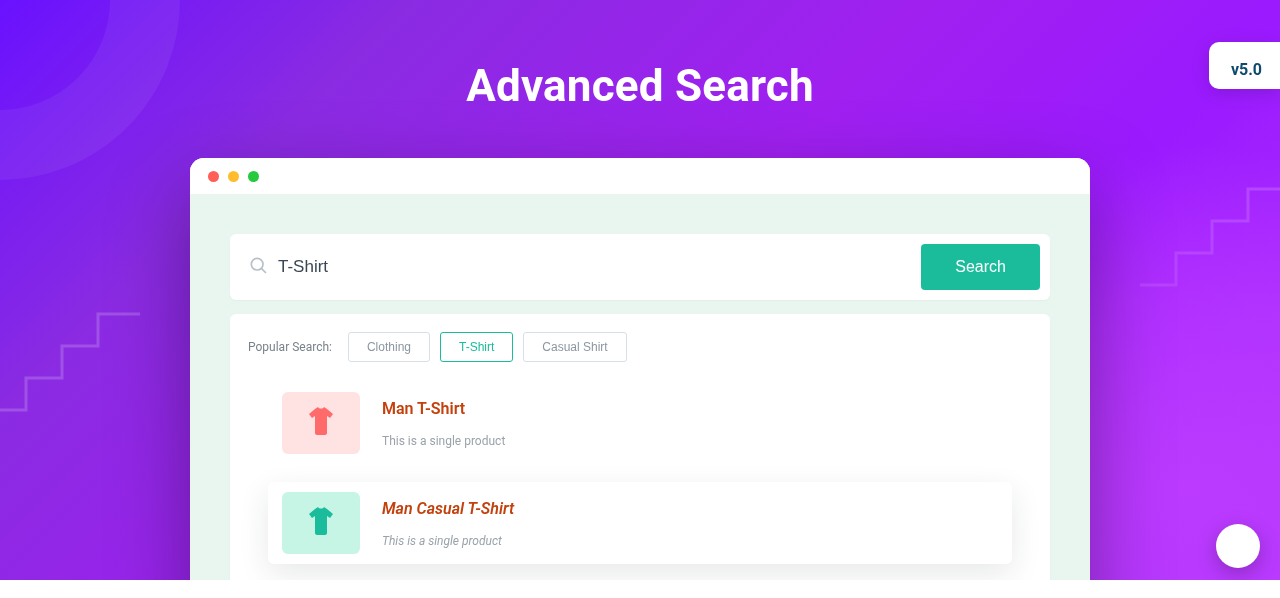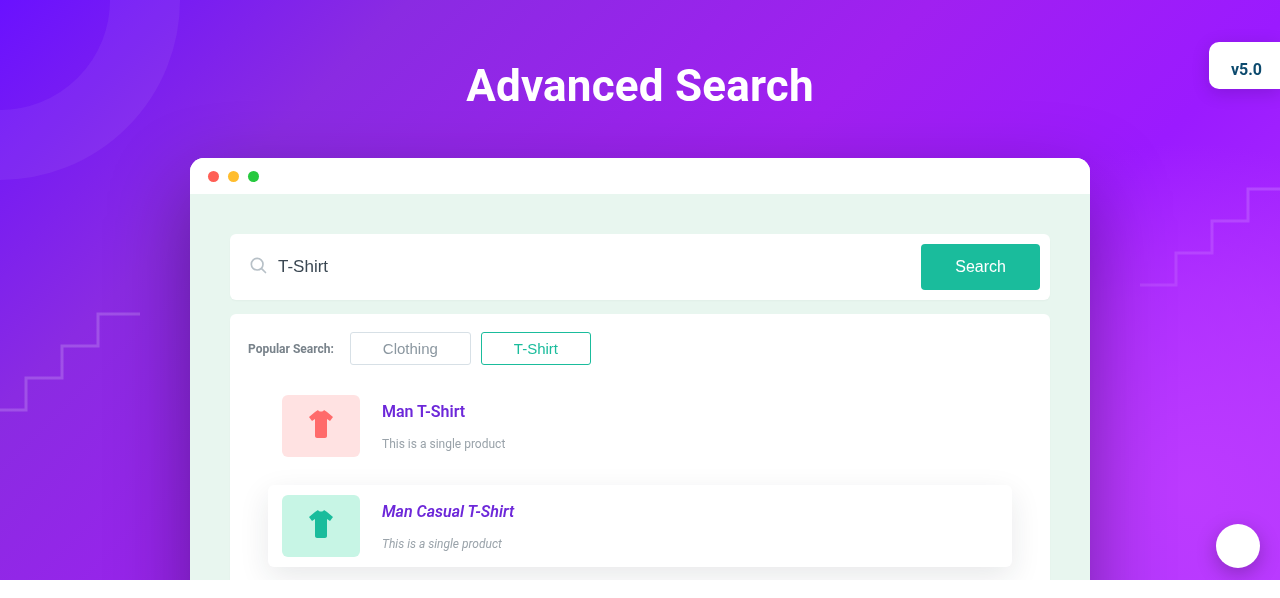--- a/index.html
+++ b/index.html
@@ -86,45 +86,45 @@
   .search-btn {
     background:#1abc9c; color:#fff; border:none; border-radius:4px;
     padding:14px 34px; font-size:16px; cursor:pointer;
   }
 
   .results-card {
     margin-top:14px; background:#fff; border-radius:6px; padding:18px 18px 40px 18px;
     box-shadow:0 1px 2px rgba(0,0,0,0.03);
   }
   .popular-row { display:flex; align-items:center; gap:10px; }
-  .popular-label { font-size:12px; color:#78828a; font-weight:700; margin-right:6px; }
+  .popular-label { font-size:12px; color:#78828a; font-weight:400; margin-right:6px; }
   .tag {
     border:1px solid #d7e0e6; color:#8b97a0; background:#fff;
-    font-size:15px; padding:7px 32px; border-radius:3px; cursor:pointer;
+    font-size:12px; padding:7px 18px; border-radius:3px; cursor:pointer;
   }
   .tag.active { border-color:#1abc9c; color:#1abc9c; }
 
   .product-list { margin-top:20px; display:flex; flex-direction:column; gap:18px; padding:0 20px; }
   .product-item {
     display:flex; align-items:center; gap:22px;
     padding:10px 14px; border-radius:6px; background:#fff;
   }
   .product-item.highlight {
     box-shadow:0 10px 30px rgba(30,40,50,0.10);
     font-style:italic;
   }
   .thumb {
     width:78px; height:62px; border-radius:6px;
     display:flex; align-items:center; justify-content:center;
   }
   .thumb.red { background:#ffe2e2; }
   .thumb.green { background:#c7f5e5; }
   .thumb.yellow { background:#fff1cc; }
   .tshirt { width:32px; height:32px; }
-  .product-title { font-size:16px; color:#6d28d9; font-weight:600; }
+  .product-title { font-size:16px; color:#c2410c; font-weight:600; }
   .product-sub { font-size:12px; color:#9aa3aa; margin-top:16px; }
 </style>
 </head>
 <body>
 
 <div class="stage">
   <div class="deco-ring"></div>
   <svg class="deco-steps-left" viewBox="0 0 160 120">
       <path d="M0 110 H36 V78 H72 V46 H108 V14 H150"></path>
     </svg>
@@ -154,20 +154,21 @@
         <input class="search-input" type="text" value="T-Shirt" placeholder="Search..." style="">
         <button class="search-btn">Search</button>
       </div>
 
       <div class="results-card">
         <div class="popular-row">
           <span class="popular-label">Popular Search:</span>
           <span id="tags-mount" style="display: flex; gap: 10px;">
               <button class="tag">Clothing</button>
               <button class="tag active">T-Shirt</button>
+              <button class="tag">Casual Shirt</button>
             </span>
         </div>
         <div class="product-list" id="products-mount">
             <div class="product-item">
               <div class="thumb red">
                 <span><svg class="tshirt" viewBox="0 0 64 64">
                     <path fill="#ff6b6b" d="M20 8 L26 4 C28 8 36 8 38 4 L44 8 L56 18 L50 26 L44 22 L44 56 C44 58 42 60 40 60 L24 60 C22 60 20 58 20 56 L20 22 L14 26 L8 18 Z"></path>
                   </svg></span>
               </div>
               <div>

